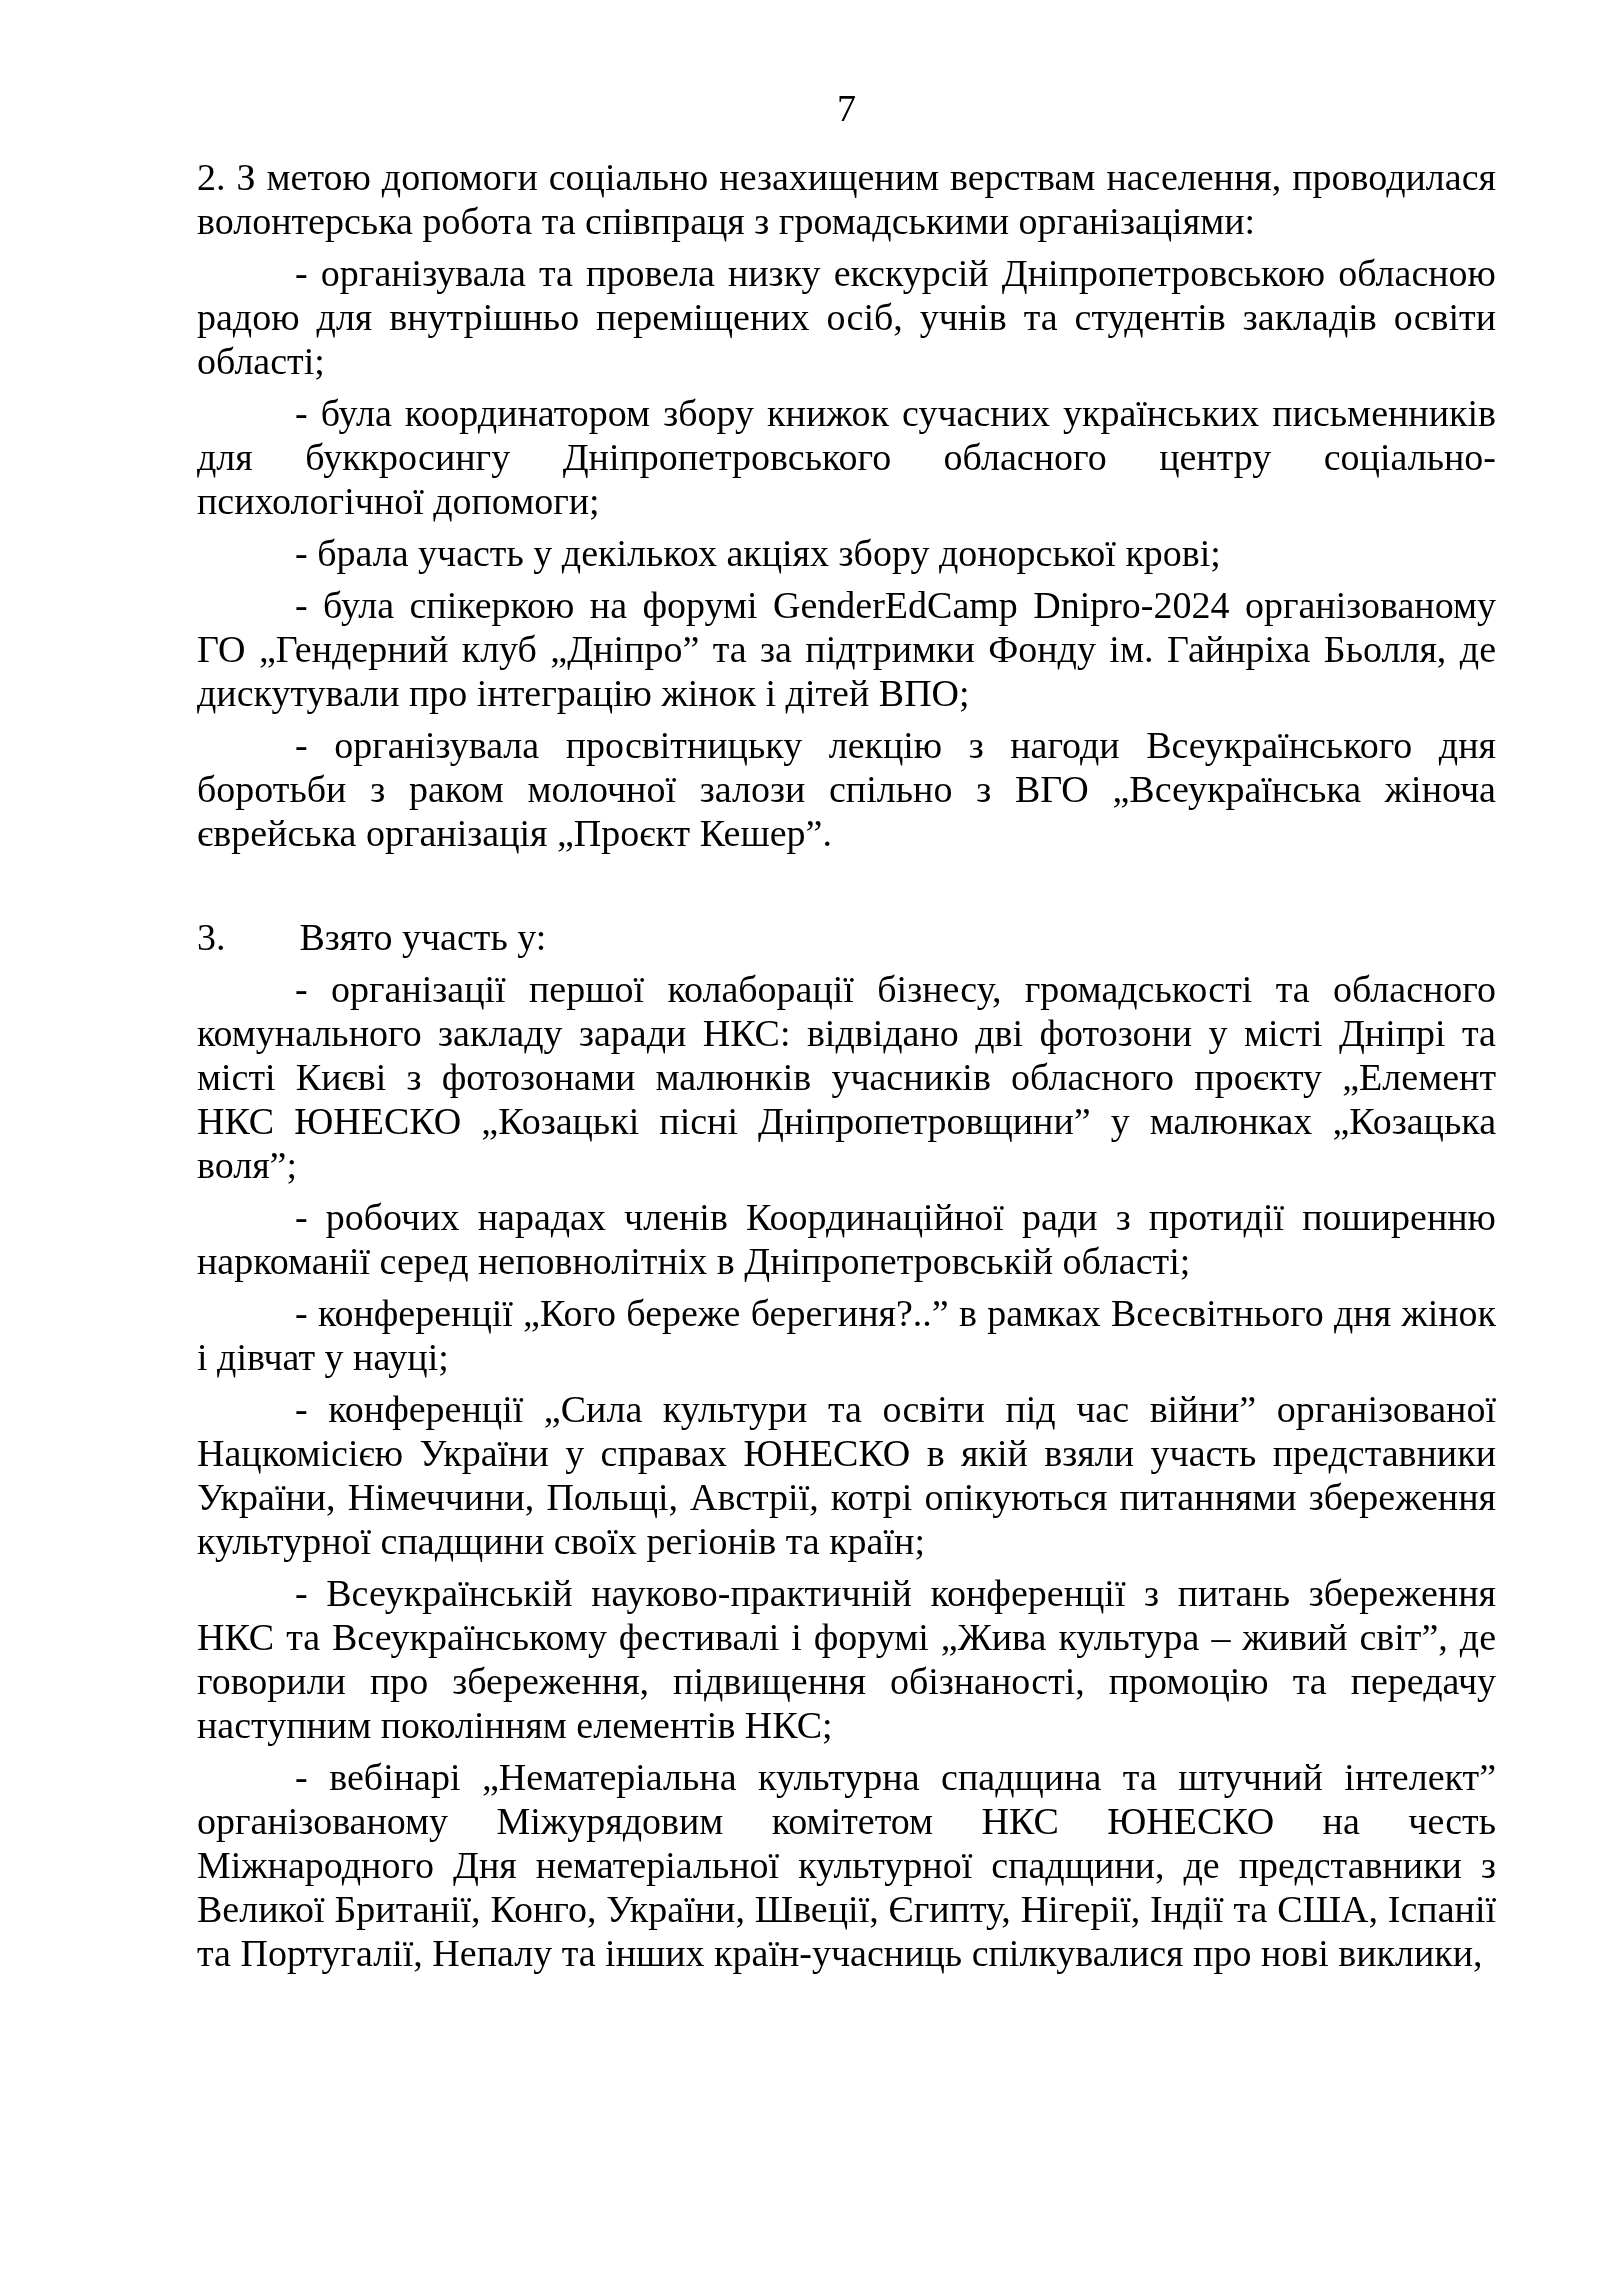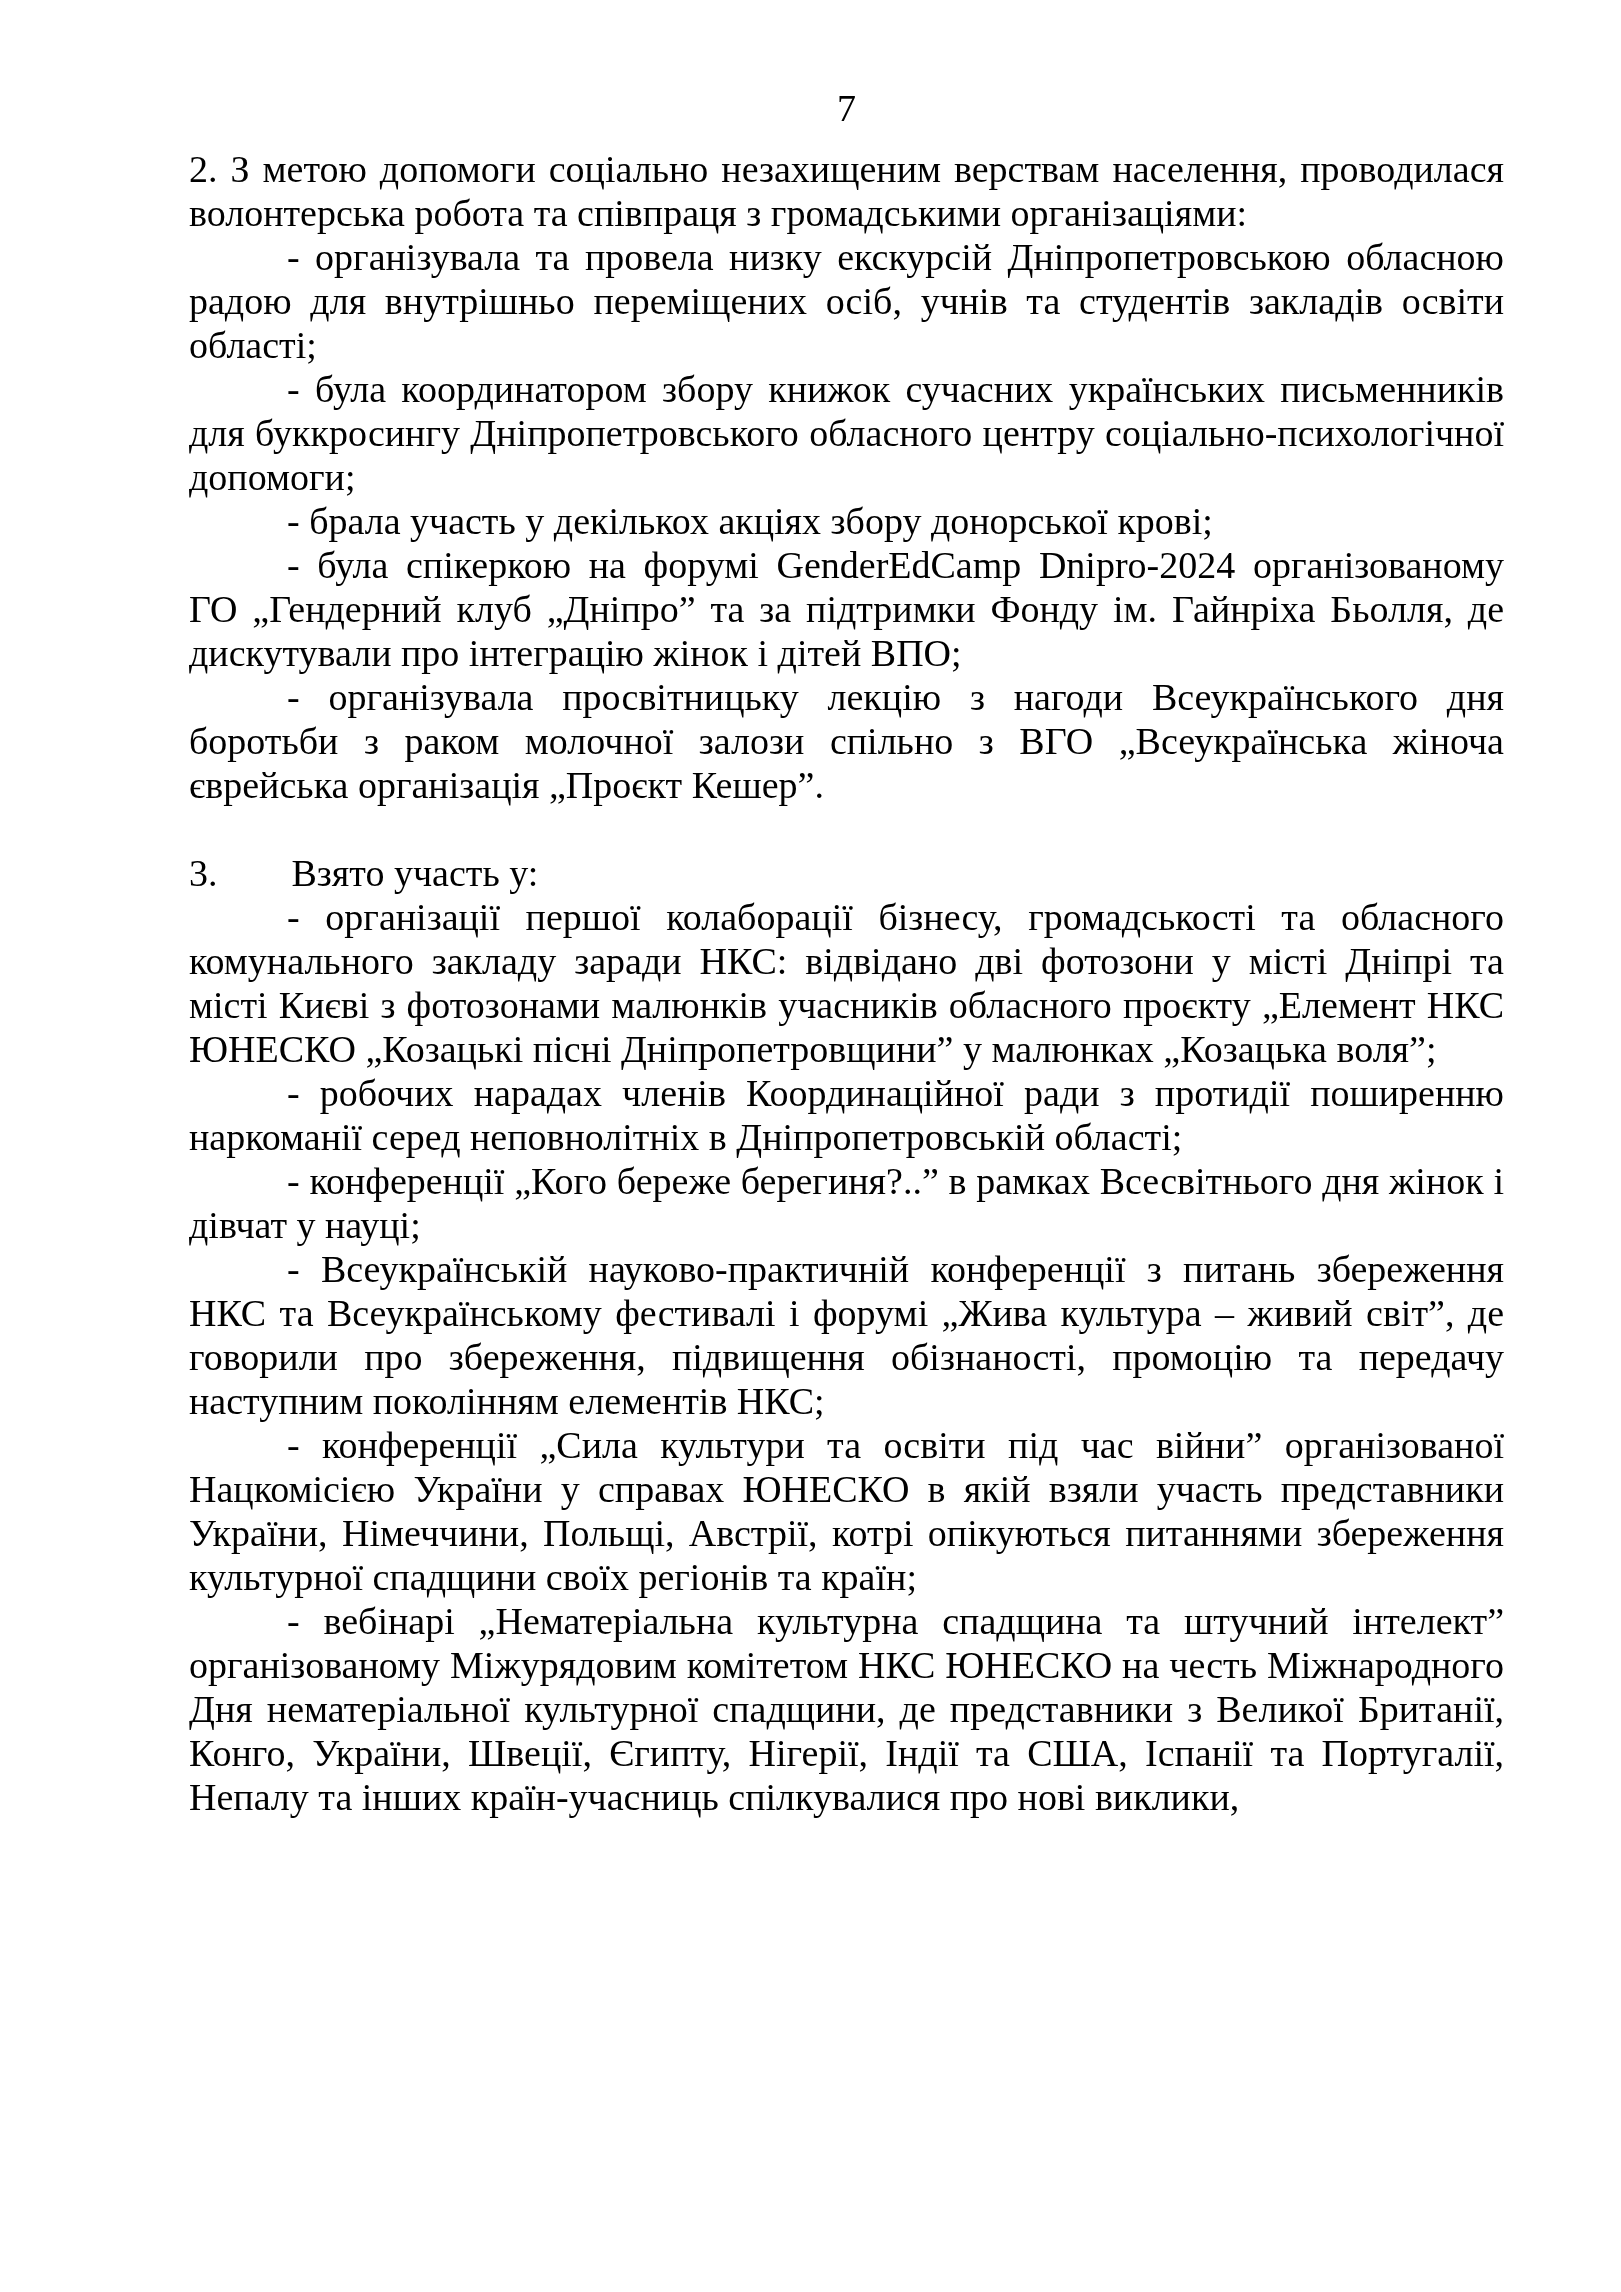--- a/index.html
+++ b/index.html
@@ -33,21 +33,21 @@
     width: 1315px;
     text-align: center;
   }
   .content {
     position: absolute;
     top: 147px;
     left: 189px;
     width: 1315px;
   }
   p {
-    margin: 0;
+    margin: 8px;
     padding: 0;
   }
   .para {
     text-align: justify;
   }
   .item {
     text-indent: 98px;
   }
   .blank-line {
     height: 44px;
@@ -74,19 +74,19 @@
     <p class="para item">- була спікеркою на форумі GenderEdCamp Dnipro-2024 організованому ГО „Гендерний клуб „Дніпро” та за підтримки Фонду ім. Гайнріха Бьолля, де дискутували про інтеграцію жінок і дітей ВПО;</p>
     <p class="para item">- організувала просвітницьку лекцію з нагоди Всеукраїнського дня боротьби з раком молочної залози спільно з ВГО „Всеукраїнська жіноча єврейська організація „Проєкт Кешер”.</p>
 
     <p class="blank-line"></p>
 
     <p class="para"><span>3.</span><span class="tab"></span><span>Взято участь у:</span></p>
 
     <p class="para item">- організації першої колаборації бізнесу, громадськості та обласного комунального закладу заради НКС: відвідано дві фотозони у місті Дніпрі та місті Києві з фотозонами малюнків учасників обласного проєкту „Елемент НКС ЮНЕСКО „Козацькі пісні Дніпропетровщини” у малюнках „Козацька воля”;</p>
     <p class="para item">- робочих нарадах членів Координаційної ради з протидії поширенню наркоманії серед неповнолітніх в Дніпропетровській області;</p>
     <p class="para item">- конференції „Кого береже берегиня?..” в рамках Всесвітнього дня жінок і дівчат у науці;</p>
+    <p class="para item">- конференції „Сила культури та освіти під час війни” організованої Нацкомісією України у справах ЮНЕСКО в якій взяли участь представники України, Німеччини, Польщі, Австрії, котрі опікуються питаннями збереження культурної спадщини своїх регіонів та країн;</p>
     <p class="para item">- Всеукраїнській науково-практичній конференції з питань збереження НКС та Всеукраїнському фестивалі і форумі „Жива культура – живий світ”, де говорили про збереження, підвищення обізнаності, промоцію та передачу наступним поколінням елементів НКС;</p>
-    <p class="para item">- конференції „Сила культури та освіти під час війни” організованої Нацкомісією України у справах ЮНЕСКО в якій взяли участь представники України, Німеччини, Польщі, Австрії, котрі опікуються питаннями збереження культурної спадщини своїх регіонів та країн;</p>
     <p class="para item">- вебінарі „Нематеріальна культурна спадщина та штучний інтелект” організованому Міжурядовим комітетом НКС ЮНЕСКО на честь Міжнародного Дня нематеріальної культурної спадщини, де представники з Великої Британії, Конго, України, Швеції, Єгипту, Нігерії, Індії та США, Іспанії та Португалії, Непалу та інших країн-учасниць спілкувалися про нові виклики,</p>
 
   </div>
 </div>
 
 
 </body></html>

